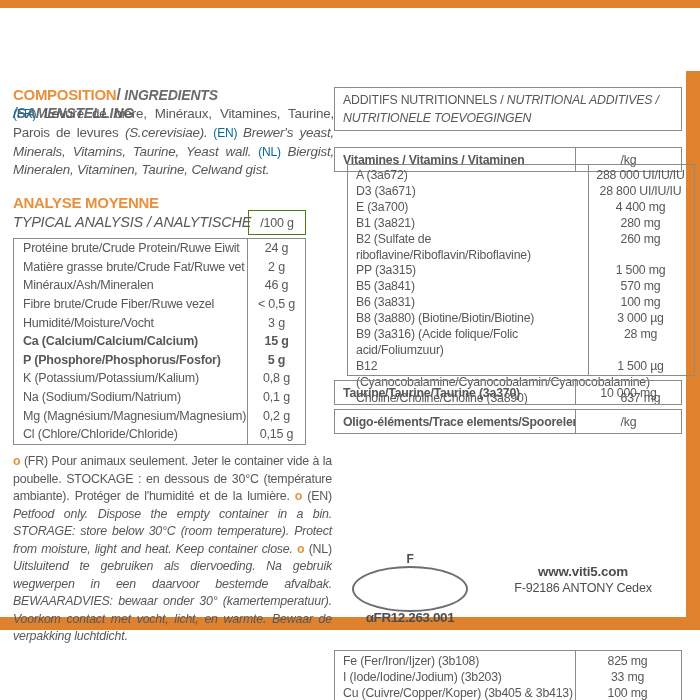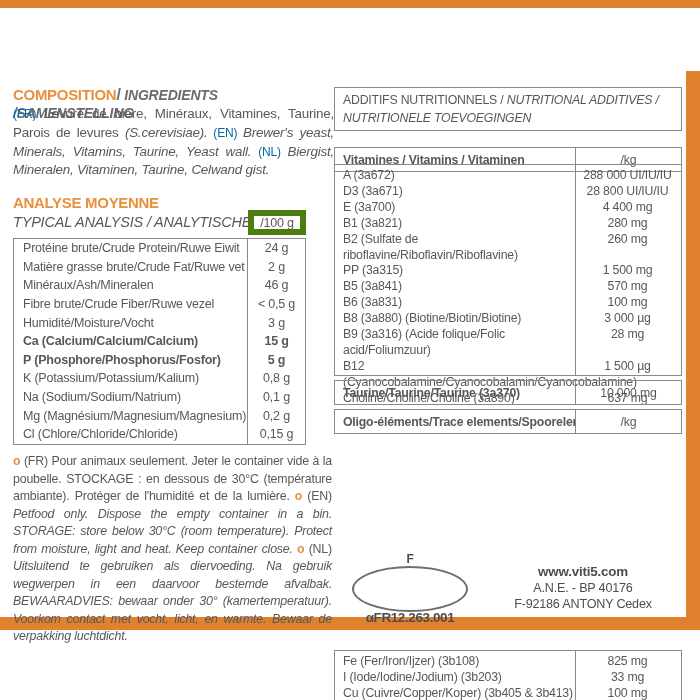--- a/index.html
+++ b/index.html
@@ -11,21 +11,21 @@
   
   .orange-head{color:#e8913c;font-weight:bold;font-size:15px;letter-spacing:-0.3px;}
   .title-rest{color:#6a6b6d;font-style:italic;font-weight:bold;}
   
   .para{font-size:13.4px;line-height:18.8px;text-align:justify;}
   .it{font-style:italic;}
   .lang{color:#0369a1;font-size:12px;}
   .bullet{color:#e8913c;font-weight:bold;}
   
   .subtitle{font-style:italic;font-size:14.5px;}
-  .unitbox{border:6px solid #4d7c0f;display:flex;align-items:center;justify-content:center;
+  .unitbox{border:1px solid #4d7c0f;display:flex;align-items:center;justify-content:center;
            font-size:12.5px;box-sizing:border-box;}
   .atable{border:1px solid #8a8a8a;box-sizing:border-box;}
   .arow{display:flex;height:18.6px;align-items:center;font-size:12.5px;}
   .arow .lbl{flex:1;padding-left:9px;white-space:nowrap;overflow:hidden;}
   .arow .val{width:57px;align-self:stretch;border-left:1px solid #8a8a8a;display:flex;
              align-items:center;justify-content:center;}
   .arow.bold{font-weight:bold;}
   
   .rbox{border:1px solid #8a8a8a;box-sizing:border-box;position:absolute;left:334px;width:348px;
         font-size:12.3px;}
@@ -121,21 +121,21 @@
 
   <div class="rbox" style="top:87px;height:44px;padding:4px 8px;line-height:17.5px;">
     <span>ADDITIFS NUTRITIONNELS / </span><span class="it">NUTRITIONAL ADDITIVES / NUTRITIONELE TOEVOEGINGEN</span>
   </div>
 
   <div class="rbox rhead" style="top:135px;height:25px;margin-top:12px;">
     <span class="lbl">Vitamines / Vitamins / Vitaminen</span>
     <span class="val">/kg</span>
   </div>
 
-  <div class="rbox rlist" style="top:164px;height:212px;">
+  <div class="rbox rlist" style="top:164px;height:212px;margin-left:13px;">
     <div class="rrow">
         <span class="lbl">A (3a672)</span>
         <span class="val">288 000 UI/IU/IU</span>
       </div>
     <div class="rrow">
         <span class="lbl">D3 (3a671)</span>
         <span class="val">28 800 UI/IU/IU</span>
       </div>
     <div class="rrow">
         <span class="lbl">E (3a700)</span>
@@ -205,17 +205,16 @@
 
   </div>
 
   <div class="abs oval" style="left:352px;top:566px;width:116px;height:46px;">
     <span class="l1">F</span>
     <span class="l2">αFR12.263.001</span>
   </div>
 
   <div class="abs addr" style="left:483px;top:564px;width:200px;">
     <div class="web">www.viti5.com</div>
-    <div>A.N.E. - BP 40176</div>
     <div>F-92186 ANTONY Cedex</div>
   </div>
 
 </div>
 
 </body></html>

